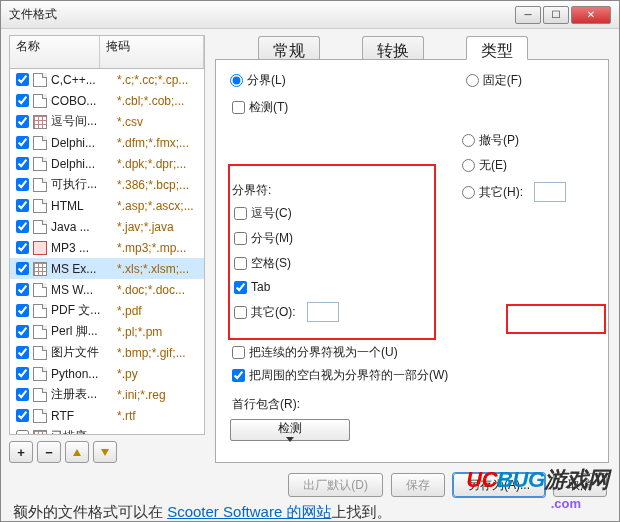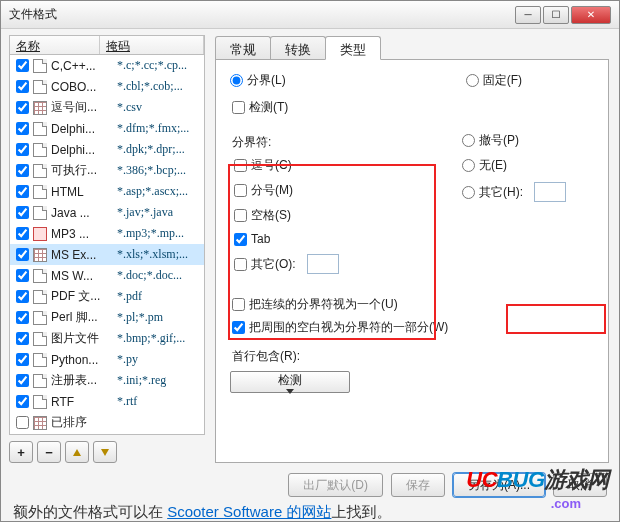--- a/index.html
+++ b/index.html
@@ -5,42 +5,42 @@
 * { box-sizing: border-box; }
 body { margin:0; font-family:"Microsoft YaHei","SimSun",Arial,sans-serif; font-size:12px; background:#f0f0f0; color:#222; }
 .window { width:620px; height:522px; background:#f4f4f4; border:1px solid #888; position:relative; }
 .titlebar { height:28px; background:linear-gradient(#fdfdfd,#e6e6e6); border-bottom:1px solid #ccc; display:flex; align-items:center; padding:0 8px;gap:12px; }
 .titlebar .title { flex:1; font-size:12px; }
 .winbtns { display:flex; gap:2px; }
 .winbtn { width:26px; height:18px; border:1px solid #888; background:linear-gradient(#f8f8f8,#ddd); border-radius:2px; font-size:10px; display:flex; align-items:center; justify-content:center; cursor:pointer; }
 .winbtn.close { background:linear-gradient(#e77,#c33); color:#fff; width:40px; }
 .content { position:absolute; top:28px; left:0; right:0; bottom:52px; display:flex; }
 .leftpane { width:208px; padding:6px 4px 6px 8px; display:flex; flex-direction:column; }
-.listheader { display:flex; height:20px; background:linear-gradient(#fcfcfc,#eee); border:1px solid #bcbcbc;text-decoration:underline; }
+.listheader { display:flex; height:34px; background:linear-gradient(#fcfcfc,#eee); border:1px solid #bcbcbc; }
 .listheader div { padding:2px 6px; border-right:1px solid #ccc; font-size:12px; }
 .col1 { width:90px; } .col2 { flex:1; }
 .filelist { flex:1; border:1px solid #bcbcbc; border-top:0; background:#fff; overflow-y:scroll; overflow-x:hidden; }
 .row { display:flex; align-items:center; height:21px; padding:0 4px; cursor:default; white-space:nowrap; }
 .row.sel { background:#cde8ff; }
 .row input[type=checkbox] { margin:0 4px 0 2px; }
 .ficon { width:14px; height:14px; margin-right:4px; display:inline-block; flex-shrink:0; }
 .ficon.doc { background:#fff; border:1px solid #888; position:relative; }
 .ficon.doc::after { content:""; position:absolute; right:-1px; top:-1px; width:4px; height:4px; background:#eee; border-left:1px solid #888; border-bottom:1px solid #888; }
 .ficon.grid { background:#fff; border:1px solid #888; background-image:linear-gradient(#b88 1px,transparent 1px),linear-gradient(90deg,#b88 1px,transparent 1px); background-size:4px 4px; }
 .ficon.mp3 { background:#ffe0e0; border:1px solid #c44; }
 .row .c1 { width:66px; overflow:hidden; text-overflow:ellipsis; }
-.row .c2 { flex:1; overflow:hidden; text-overflow:ellipsis; color:#0c4a6e;font-family:Liberation Serif, serif; }
+.row .c2 { flex:1; overflow:hidden; text-overflow:ellipsis; color:#a16207; }
 .leftbtns { display:flex; gap:4px; margin-top:6px; }
 .sqbtn { width:24px; height:22px; border:1px solid #999; background:linear-gradient(#fdfdfd,#e4e4e4); border-radius:3px; display:flex; align-items:center; justify-content:center; cursor:pointer; font-size:13px; font-weight:bold; }
 .arrow-up,.arrow-down { width:0; height:0; border-left:4px solid transparent; border-right:4px solid transparent; }
 .arrow-up { border-bottom:7px solid #b58a00; }
 .arrow-down { border-top:7px solid #b58a00; }
 .rightpane { flex:1; padding:6px 10px 6px 6px; display:flex; flex-direction:column; }
 .tabs { display:flex; height:24px; position:relative; }
-.tab { padding:4px 14px 5px; border:1px solid #aaa; border-bottom:0; background:linear-gradient(#f6f6f6,#e6e6e6); margin-right:-1px; border-radius:3px 3px 0 0; cursor:pointer; font-size:13px; position:relative; top:1px; }
+.tab { padding:4px 14px 5px; border:1px solid #aaa; border-bottom:0; background:linear-gradient(#f6f6f6,#e6e6e6); margin-right:-1px; border-radius:3px 3px 0 0; cursor:pointer; font-size:16px; position:relative; top:1px;margin-left:43px; }
 .tab.active { background:#fff; z-index:2; border-bottom:1px solid #fff; }
 .tabpanel { flex:1; border:1px solid #aaa; background:#fff; padding:12px 14px; position:relative; overflow:hidden; }
 .optrow { display:flex; align-items:center; gap:40px; margin-bottom:10px; }
 .radio,.chk { display:flex; align-items:center; gap:4px; }
 .radio input,.chk input { margin:0; }
 .section-title { margin:6px 0 6px 2px; }
 .redbox { position:absolute; border:2px solid #e22; pointer-events:none; }
 .redbox1 { left:12px; top:104px; width:208px; height:176px; }
 .redbox2 { left:290px; top:244px; width:100px; height:30px; }
 .delim-grid .chk { margin:4px 0 8px 4px; }
@@ -218,21 +218,21 @@
             <span>固定(F)</span>
           </label>
         </div>
 
         <label class="chk" style="margin-left:2px;">
           <input type="checkbox" style="">
           <span>检测(T)</span>
         </label>
 
         <div style="display:flex; gap:28px; margin-top:12px;">
-          <div style="width:200px;">
+          <div style="width:200px;margin-top:48px;">
             <div class="section-title">分界符:</div>
             <div class="delim-grid">
               <label class="chk">
                   <input type="checkbox" style="">
                   <span>逗号(C)</span>
                 </label>
               <label class="chk">
                   <input type="checkbox" style="">
                   <span>分号(M)</span>
                 </label>

